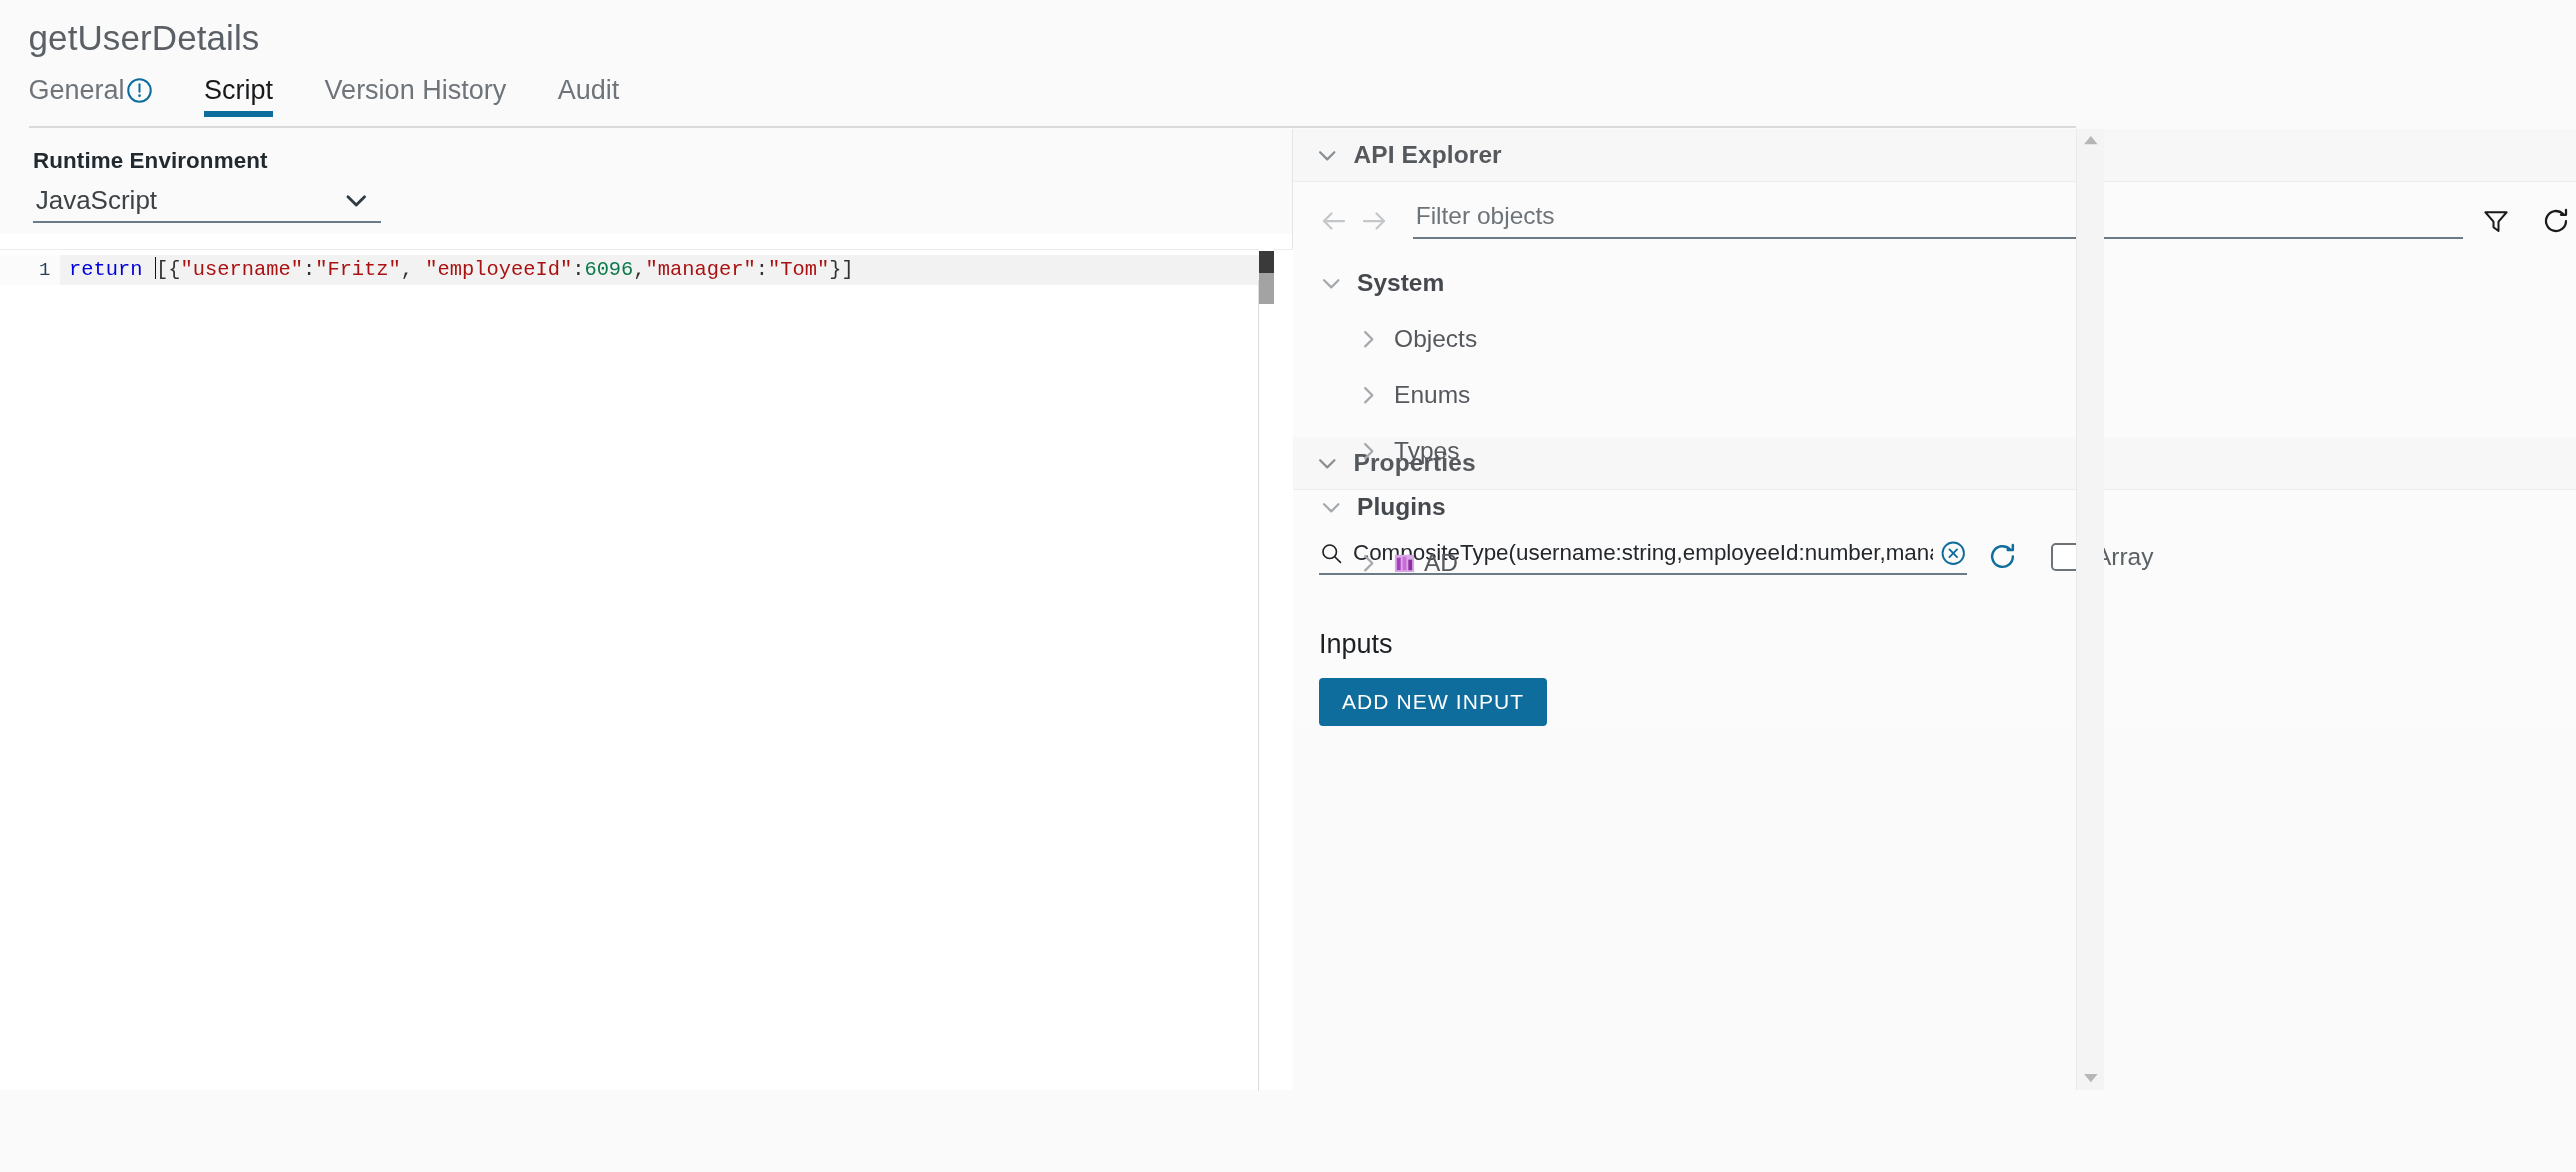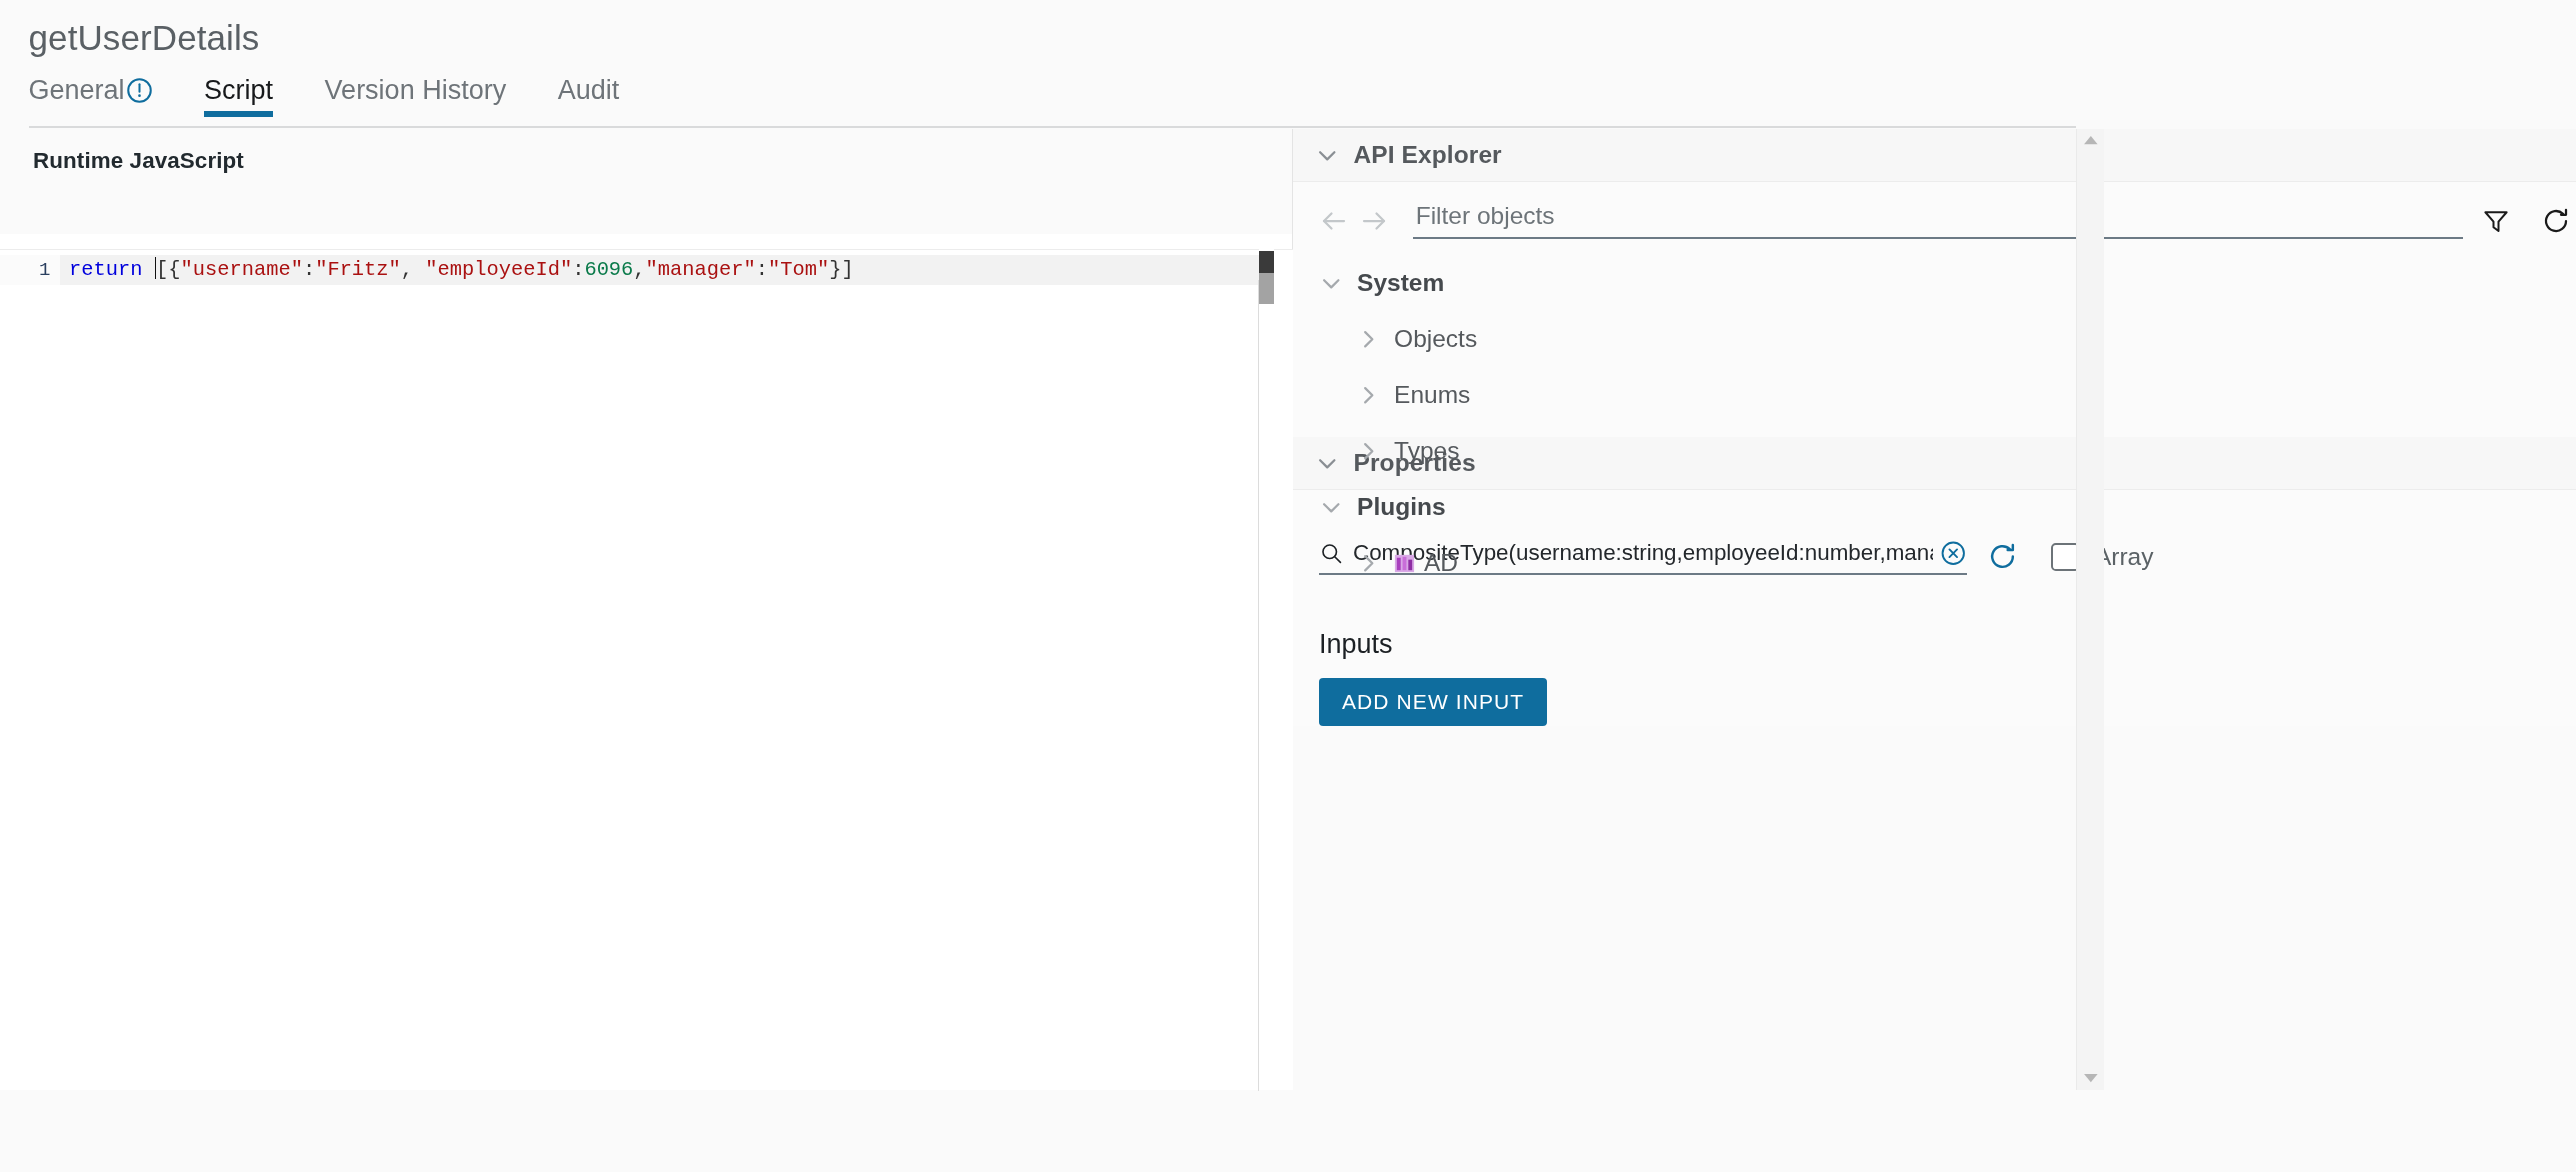--- a/index.html
+++ b/index.html
@@ -253,21 +253,27 @@
 
     </div>
     <div class="tabs-rule"></div>
   </div>
 
   <div class="body">
 
     <div class="left-pane">
 
       <div class="runtime-block">
-        <div class="runtime-label">Runtime JavaScript</div>
+        <div class="runtime-label">Runtime Environment</div>
+        <div class="select-wrap">
+          <span class="select-value">JavaScript</span>
+          <svg class="caret" viewBox="0 0 24 24">
+            <polyline points="5,9 12,16 19,9" fill="none" stroke="#2f3a42" stroke-width="2.4" stroke-linecap="round" stroke-linejoin="round"></polyline>
+          </svg>
+        </div>
       </div>
 
       <div class="editor">
         <div class="code-line-wrap">
           <div class="gutter">1</div>
           <div class="code-text"><span class="tok-kw">return </span><span class="caret-bar"></span><span class="tok-punc">[{</span><span class="tok-str">"username"</span><span class="tok-punc">:</span><span class="tok-str">"Fritz"</span><span class="tok-punc">, </span><span class="tok-str">"employeeId"</span><span class="tok-punc">:</span><span class="tok-num">6096</span><span class="tok-punc">,</span><span class="tok-str">"manager"</span><span class="tok-punc">:</span><span class="tok-str">"Tom"</span><span class="tok-punc">}]</span></div>
         </div>
       </div>
 
       <div class="editor-divider"></div>

